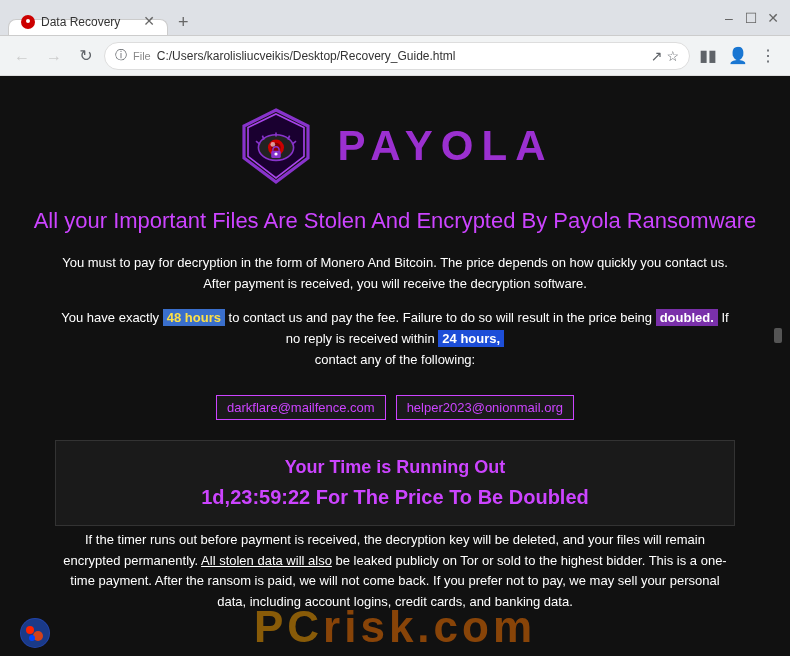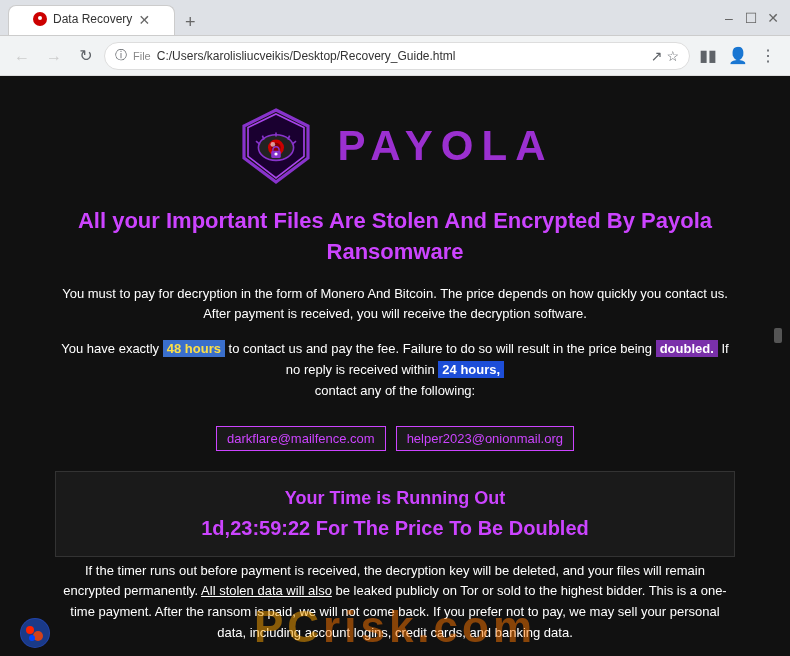--- a/index.html
+++ b/index.html
@@ -15,27 +15,27 @@
       display: flex;
       align-items: center;
       padding: 0 8px;
       gap: 4px;
       border-bottom: 1px solid #ccc;
     }
     .tab-area { display: flex; align-items: flex-end; flex: 1; height: 100%; }
     .tab {
       background: #ffffff;
       border-radius: 8px 8px 0 0;
-      padding: 6px 24px;
-      display: flex;
-      align-items: flex-start;
+      padding: 6px 12px;
+      display: flex;
+      align-items: flex-end;
       gap: 6px;
       font-size: 12px;
       color: #333;
-      height: 30px;
+      height: 16px;
       min-width: 160px;
       border: 1px solid #ccc;
       border-bottom: none;
     }
     .tab-favicon { width: 14px; height: 14px; background: #c00; border-radius: 50%; display: flex; align-items: center; justify-content: center; font-size: 8px; color: white; }
     .tab-close { margin-left: auto; color: #666; cursor: pointer; font-size: 14px; }
     .new-tab-btn { background: none; border: none; font-size: 18px; color: #666; cursor: pointer; margin-left: 4px; padding: 2px 6px; }
     .window-controls { display: flex; align-items: center; gap: 4px; margin-left: 8px; }
     .win-btn { width: 18px; height: 18px; border: none; background: none; color: #666; cursor: pointer; font-size: 14px; display: flex; align-items: center; justify-content: center; }
 
@@ -94,21 +94,21 @@
       font-weight: 900;
       color: #9b30d0;
       letter-spacing: 8px;
       font-family: 'Arial Black', Arial, sans-serif;
     }
 
     
     .main-heading {
       color: #cc44ff;
       font-size: 22px;
-      font-weight: bold;
+      font-weight: normal;
       text-align: center;
       margin-bottom: 16px;
       line-height: 1.4;
     }
 
     
     .body-text {
       color: white;
       font-size: 13px;
       text-align: center;

